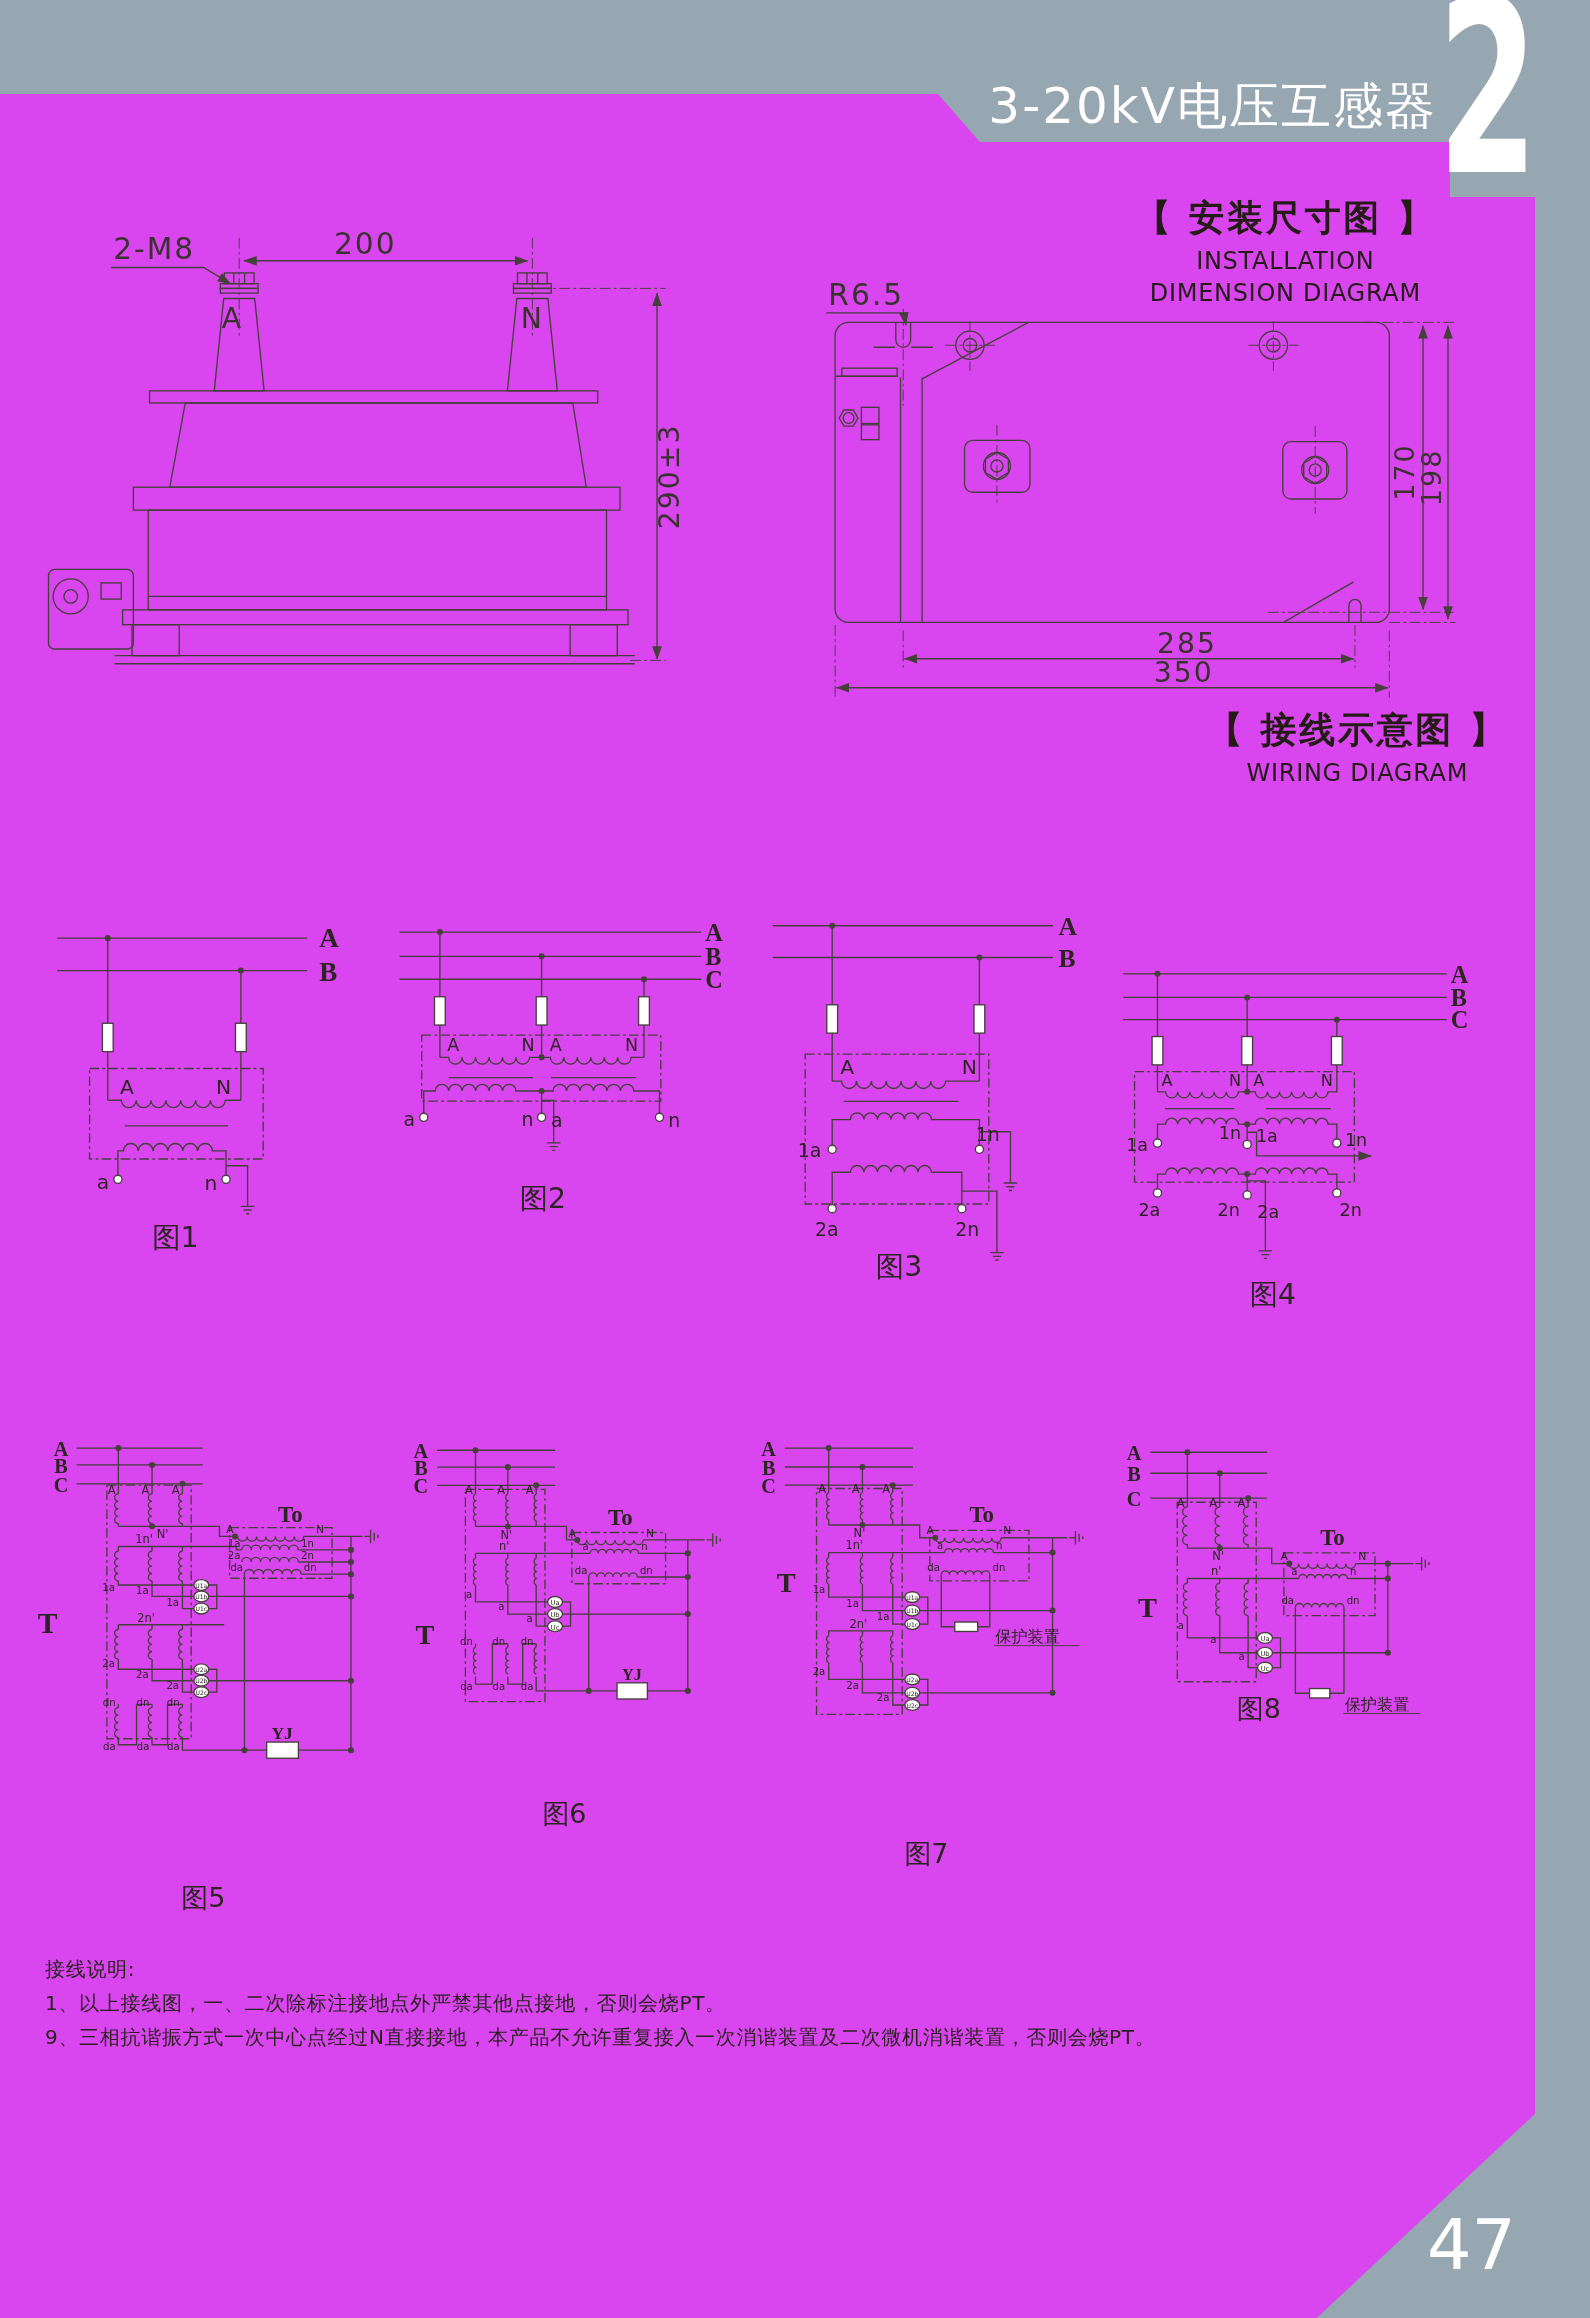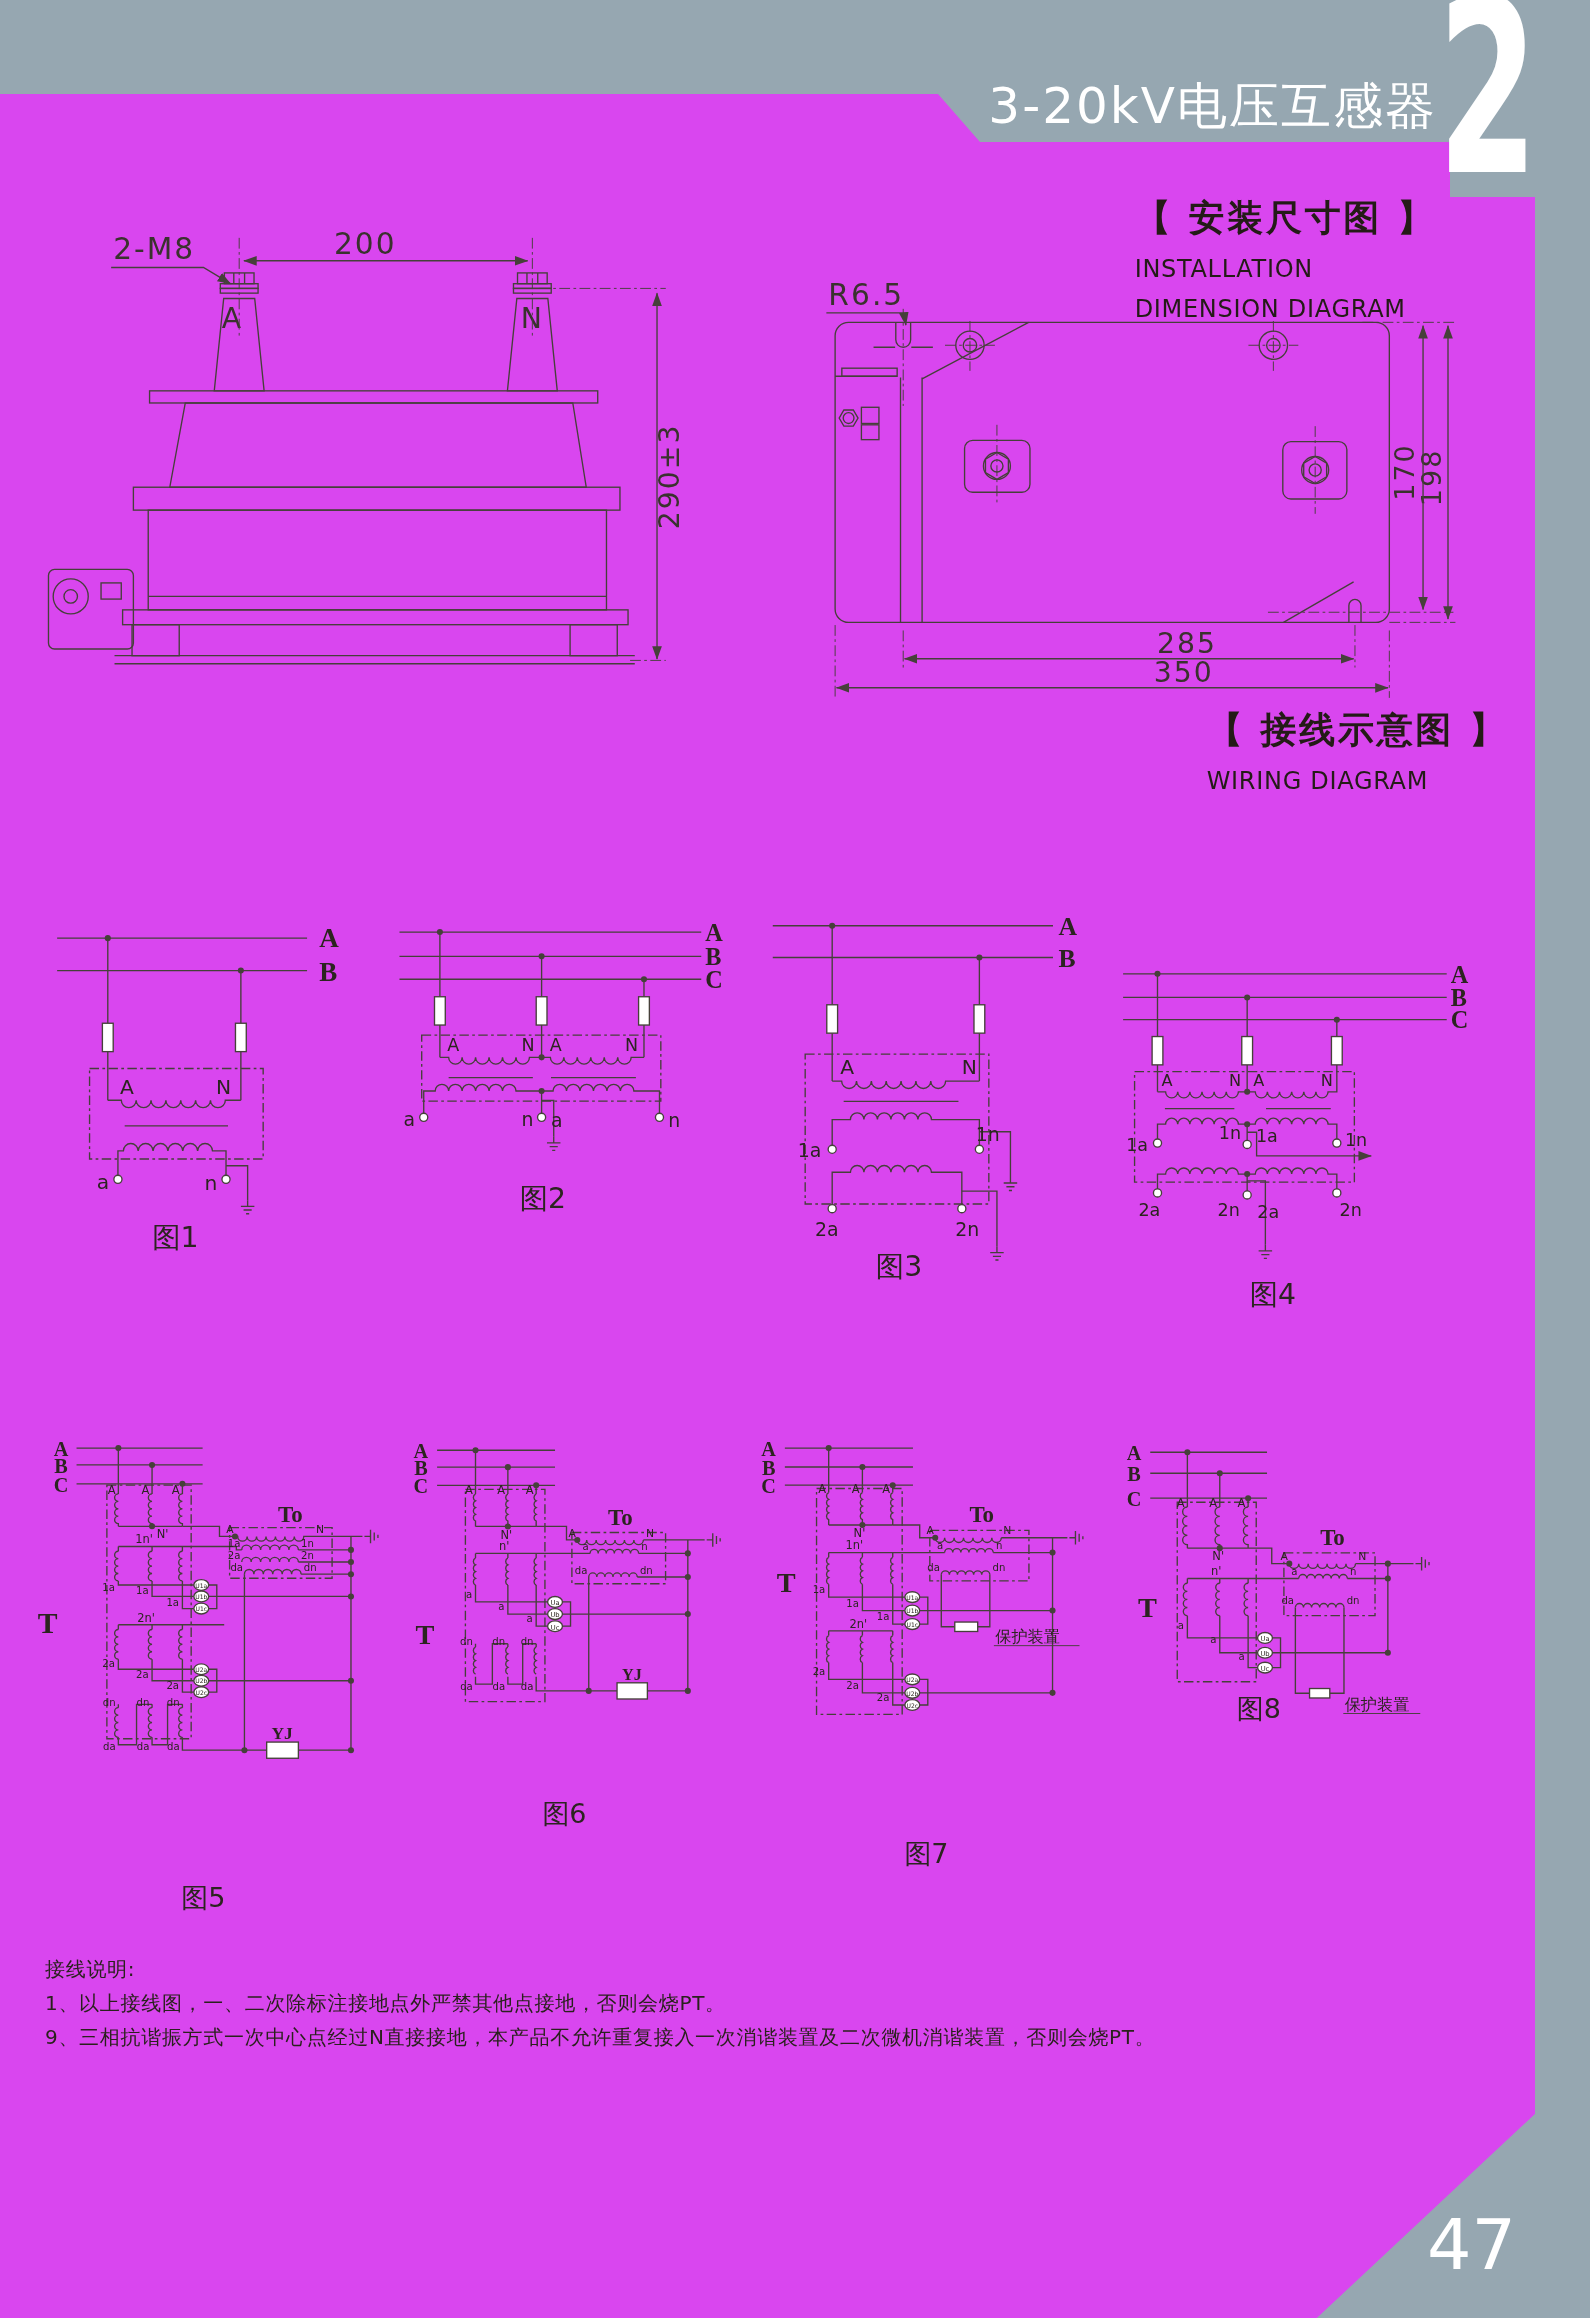--- a/index.html
+++ b/index.html
@@ -8,23 +8,23 @@
   .band{position:absolute;background:#96a7b1}
   #band-top{left:0;top:0;width:1590px;height:197px;
     clip-path:polygon(0 0,1590px 0,1590px 197px,1450px 197px,1450px 142px,980px 142px,938px 94px,0 94px)}
   #band-strip{left:1535px;top:0;width:55px;height:2319px}
   #band-corner{left:1309px;top:2113px;width:281px;height:206px;
     clip-path:polygon(6.7px 206px,227px 0,281px 0,281px 206px)}
   .header-title{position:absolute;top:81px;right:153px;font-size:50px;line-height:1;
     color:#fff;letter-spacing:2px;white-space:nowrap}
   .chapter-num{position:absolute;top:-31px;right:52px;font-size:240px;line-height:1;font-weight:bold;
     color:#fff;transform:scaleX(.6);transform-origin:100% 0}
-  .sec-head{position:absolute;text-align:left;color:#241b17}
+  .sec-head{position:absolute;text-align:center;color:#241b17}
   .sec-head .zh{font-size:36px;font-weight:bold;letter-spacing:2.7px}
-  .sec-head .en{font-size:24px;line-height:1.18;letter-spacing:0.7px;margin-top:12px}
+  .sec-head .en{font-size:24px;line-height:1.18;letter-spacing:0.7px;margin-top:4px}
   #inst-head{top:194px;right:154px}
   #wiring-head{top:706px;right:82px}
   .notes{position:absolute;left:45px;top:1952px;font-size:20px;line-height:1.7;letter-spacing:0.7px;color:#2a211d}
   .pageno{position:absolute;left:1427px;top:2210px;font-size:70px;line-height:1;color:#fff}
   svg{position:absolute;overflow:visible}
   svg text{fill:#2c2420}
   .ln{stroke:#46403a;stroke-width:2;fill:none}
   .fw{fill:#fff;stroke:#46403a;stroke-width:2}
   .dd{stroke-dasharray:14 5 4 5}
   .cl{stroke:#46403a;stroke-width:1.4;fill:none;stroke-dasharray:16 5 4 5}

